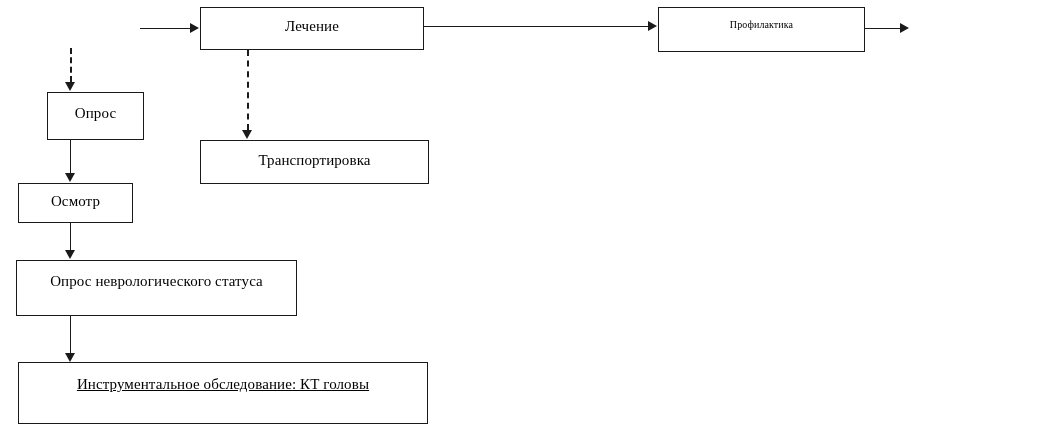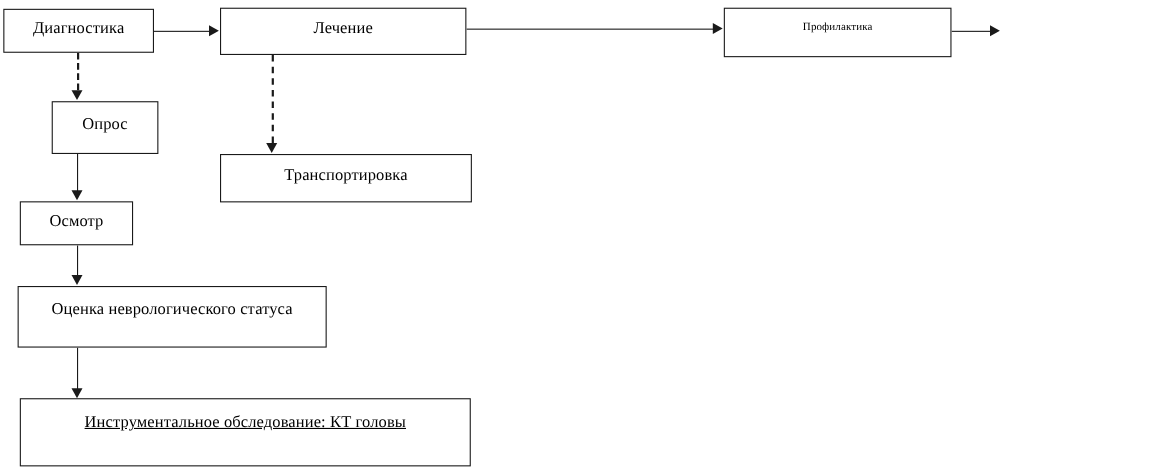--- a/index.html
+++ b/index.html
@@ -44,21 +44,21 @@
 
   #n-reabilitaciya{ left: 909px; top: 5px;  width: 147px; height: 45px; }
   #n-reabilitaciya .label { padding-top: 11px; font-size: 15px; }
 
   #n-opros       { left: 15px;  top: 92px;  width: 97px; height: 48px; margin-left: 32px; }
   #n-opros .label { padding-top: 12px; font-size: 15px; }
 
   #n-transport   { left: 200px; top: 140px; width: 229px; height: 44px; }
   #n-transport .label { padding-top: 11px; font-size: 15px; }
 
-  #n-osmotr      { left: 18px;  top: 183px; width: 103px;  height: 40px; }
+  #n-osmotr      { left: 18px;  top: 183px; width: 115px;  height: 40px; }
   #n-osmotr .label { padding-top: 9px; font-size: 15px; }
 
   #n-ocenka      { left: 16px;  top: 260px; width: 281px; height: 56px; }
   #n-ocenka .label { padding-top: 12px; font-size: 15px; }
 
   #n-instrument  { left: 18px;  top: 362px; width: 410px; height: 62px; text-decoration: underline; }
   #n-instrument .label { padding-top: 13px; font-size: 15px; }
 
   
   .conn {
@@ -135,23 +135,20 @@
   <div class="conn">
     <div class="vline" style="left:70px; top:223px; height:28px;"></div>
     <div class="arrow-down" style="left:65px; top:250px;"></div>
   </div>
 
   <div class="conn">
     <div class="vline" style="left:70px; top:316px; height:38px;"></div>
     <div class="arrow-down" style="left:65px; top:353px;"></div>
   </div>
 
-  <div class="node" id="n-diagnostika">
-    <span class="label">Диагностика</span>
-  </div>
 
   <div class="node" id="n-lechenie">
     <span class="label">Лечение</span>
   </div>
 
   <div class="node" id="n-profilaktika">
     <span class="label">Профилактика</span>
   </div>
 
 
@@ -161,20 +158,20 @@
 
   <div class="node" id="n-transport">
     <span class="label">Транспортировка</span>
   </div>
 
   <div class="node" id="n-osmotr">
     <span class="label">Осмотр</span>
   </div>
 
   <div class="node" id="n-ocenka">
-    <span class="label">Оценка неврологического статуса</span>
+    <span class="label">Опрос неврологического статуса</span>
   </div>
 
   <div class="node" id="n-instrument">
     <span class="label">Инструментальное обследование: КТ головы</span>
   </div>
 
 </div>
 
 </body></html>

